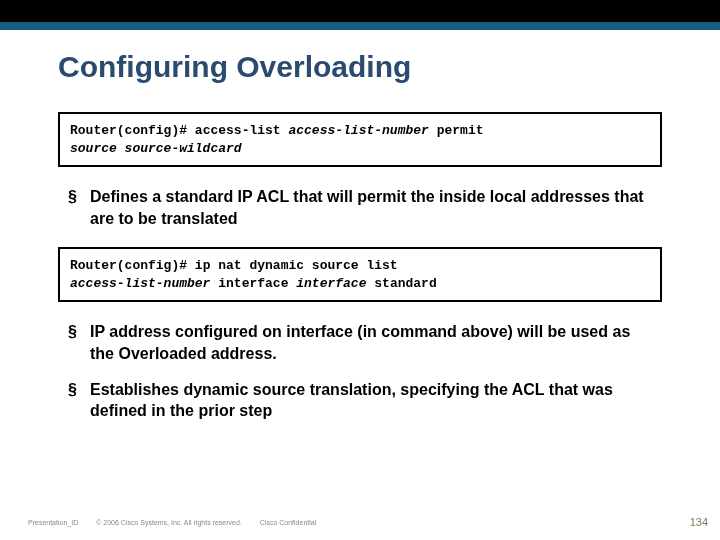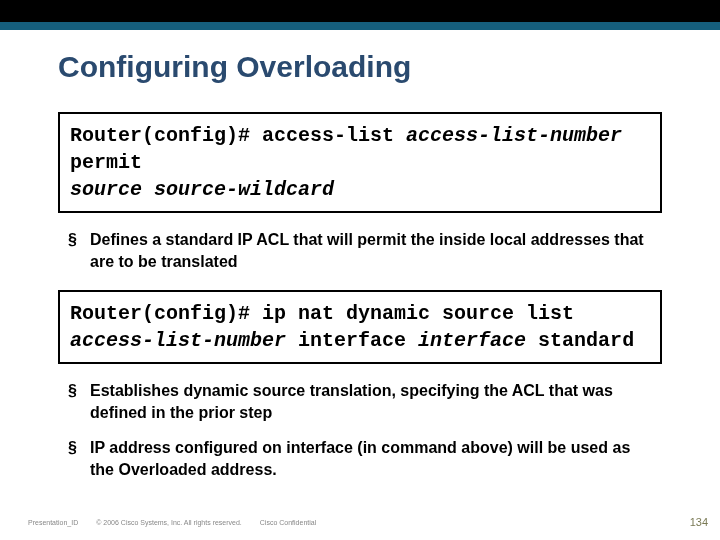--- a/index.html
+++ b/index.html
@@ -23,32 +23,33 @@
   .title {
     font-size: 30px;
     font-weight: bold;
     color: #2a4a6f;
     margin-bottom: 28px;
   }
   .cmdbox {
     border: 2px solid #000;
     padding: 8px 10px;
     font-family: "Courier New", monospace;
-    font-size: 20px;
+    font-size: 13px;
     line-height: 1.35;
     font-weight: bold;
-    margin-bottom: 16px;
+    margin-bottom: 0;
   }
   .cmdbox .param {
     font-style: italic;
   }
   ul.bullets {
     list-style: none;
     padding: 0 4px 0 4px;
     margin-bottom: 18px;
+    margin-top: 19px;
   }
   ul.bullets li {
     position: relative;
     padding-left: 28px;
     font-size: 16px;
     font-weight: bold;
     color: #000;
     line-height: 1.35;
     margin-bottom: 14px;
   }
@@ -94,22 +95,22 @@
 
   <ul class="bullets">
     <li>Defines a standard IP ACL that will permit the inside local addresses that are to be translated</li>
   </ul>
 
   <div class="cmdbox">
     <span>Router(config)# </span><span>ip nat dynamic source list </span><br><span class="param">access-list-number</span><span> interface </span><span class="param">interface</span><span> standard</span>
   </div>
 
   <ul class="bullets">
+    <li>IP address configured on interface (in command above) will be used as the Overloaded address.</li>
     <li>Establishes dynamic source translation, specifying the ACL that was defined in the prior step</li>
-    <li>IP address configured on interface (in command above) will be used as the Overloaded address.</li>
   </ul>
 
 </div>
 
 <div class="footer">
   <span class="fid">Presentation_ID</span>
   <span class="fcopy">© 2006 Cisco Systems, Inc. All rights reserved.</span>
   <span class="fconf">Cisco Confidential</span>
   <span class="fpage">134</span>
 </div>

